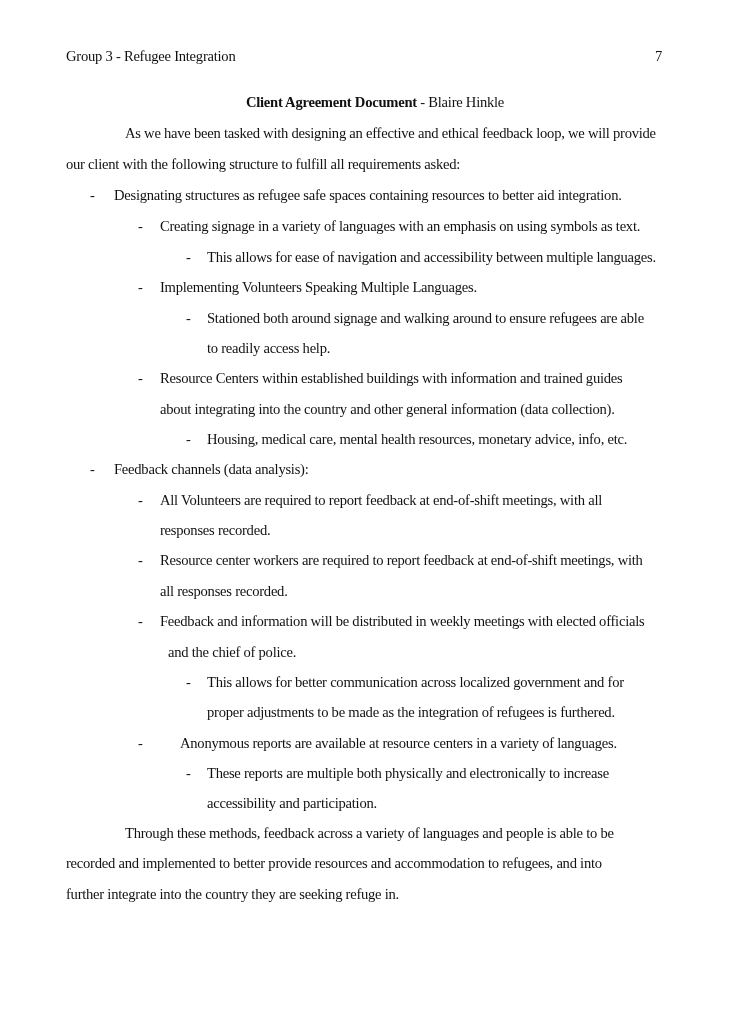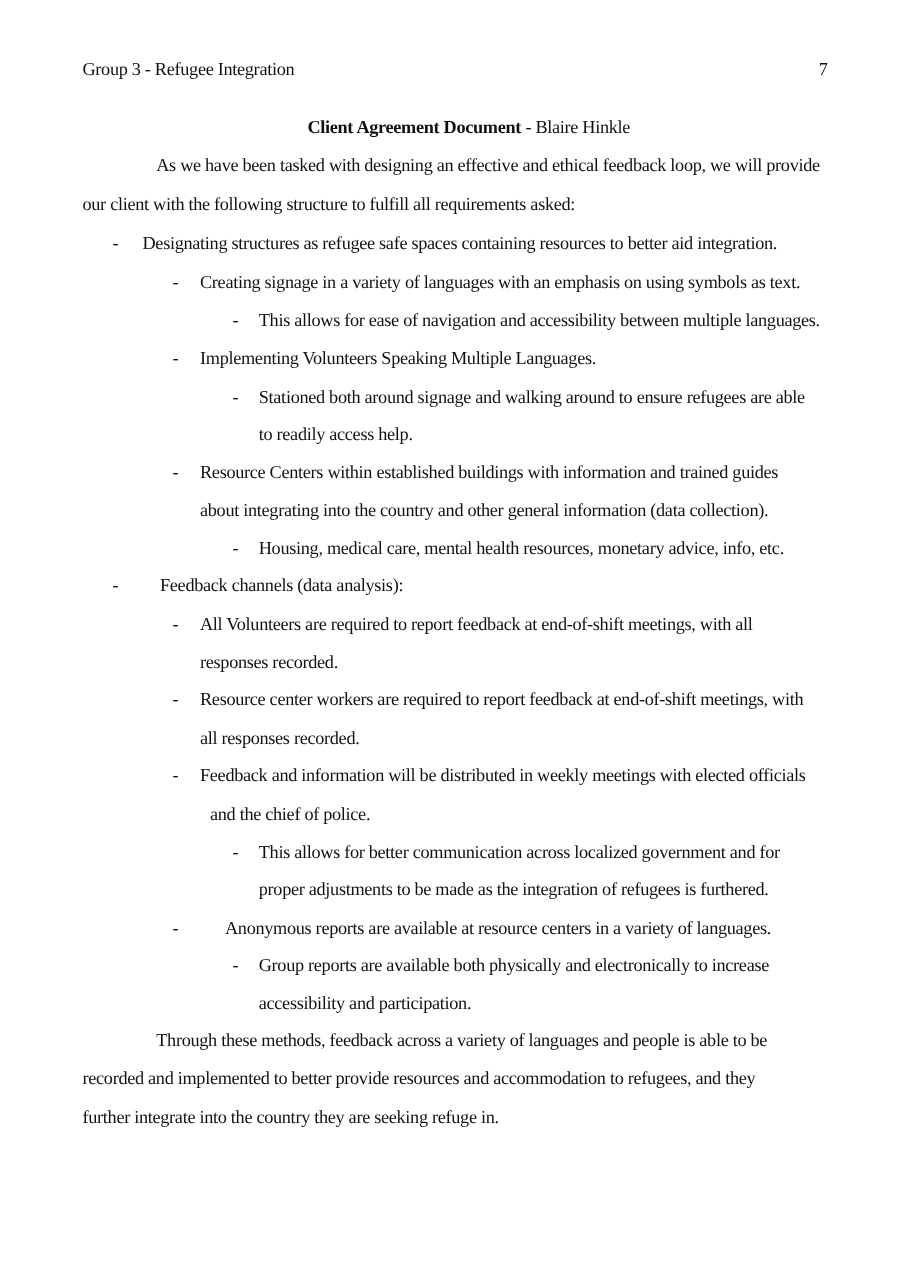--- a/index.html
+++ b/index.html
@@ -60,21 +60,21 @@
 <div class="line" style="left:207px; top:339px;">to readily access help.</div>
 
 <div class="dash" style="left:138px; top:369px;">-</div>
 <div class="line" style="left:160px; top:369px;">Resource Centers within established buildings with information and trained guides</div>
 <div class="line" style="left:160px; top:400px;">about integrating into the country and other general information (data collection).</div>
 
 <div class="dash" style="left:186px; top:430px;">-</div>
 <div class="line" style="left:207px; top:430px;">Housing, medical care, mental health resources, monetary advice, info, etc.</div>
 
 <div class="dash" style="left:90px; top:460px;">-</div>
-<div class="line" style="left:128px; top:460px;">Feedback channels (data analysis):</div>
+<div class="line" style="left:114px; top:460px;">Feedback channels (data analysis):</div>
 
 <div class="dash" style="left:138px; top:491px;">-</div>
 <div class="line" style="left:160px; top:491px;">All Volunteers are required to report feedback at end-of-shift meetings, with all</div>
 <div class="line" style="left:160px; top:521px;">responses recorded.</div>
 
 <div class="dash" style="left:138px; top:551px;">-</div>
 <div class="line" style="left:160px; top:551px;text-align:center;">Resource center workers are required to report feedback at end-of-shift meetings, with</div>
 <div class="line" style="left:160px; top:582px;">all responses recorded.</div>
 
 <div class="dash" style="left:138px; top:612px;">-</div>
@@ -82,18 +82,18 @@
 <div class="line" style="left:168px; top:643px;">and the chief of police.</div>
 
 <div class="dash" style="left:186px; top:673px;">-</div>
 <div class="line" style="left:207px; top:673px;">This allows for better communication across localized government and for</div>
 <div class="line" style="left:207px; top:703px;">proper adjustments to be made as the integration of refugees is furthered.</div>
 
 <div class="dash" style="left:138px; top:734px;">-</div>
 <div class="line" style="left:144px; top:734px;margin-left:36px;">Anonymous reports are available at resource centers in a variety of languages.</div>
 
 <div class="dash" style="left:186px; top:764px;">-</div>
-<div class="line" style="left:207px; top:764px;">Group reports are available both physically and electronically to increase</div>
+<div class="line" style="left:207px; top:764px;">These reports are multiple both physically and electronically to increase</div>
 <div class="line" style="left:207px; top:794px;">accessibility and participation.</div>
 
 <div class="line" style="left:125px; top:824px;">Through these methods, feedback across a variety of languages and people is able to be</div>
-<div class="line" style="left:66px; top:854px;">recorded and implemented to better provide resources and accommodation to refugees, and they</div>
+<div class="line" style="left:66px; top:854px;">recorded and implemented to better provide resources and accommodation to refugees, and into</div>
 <div class="line" style="left:66px; top:885px;">further integrate into the country they are seeking refuge in.</div>
 
 </body></html>

